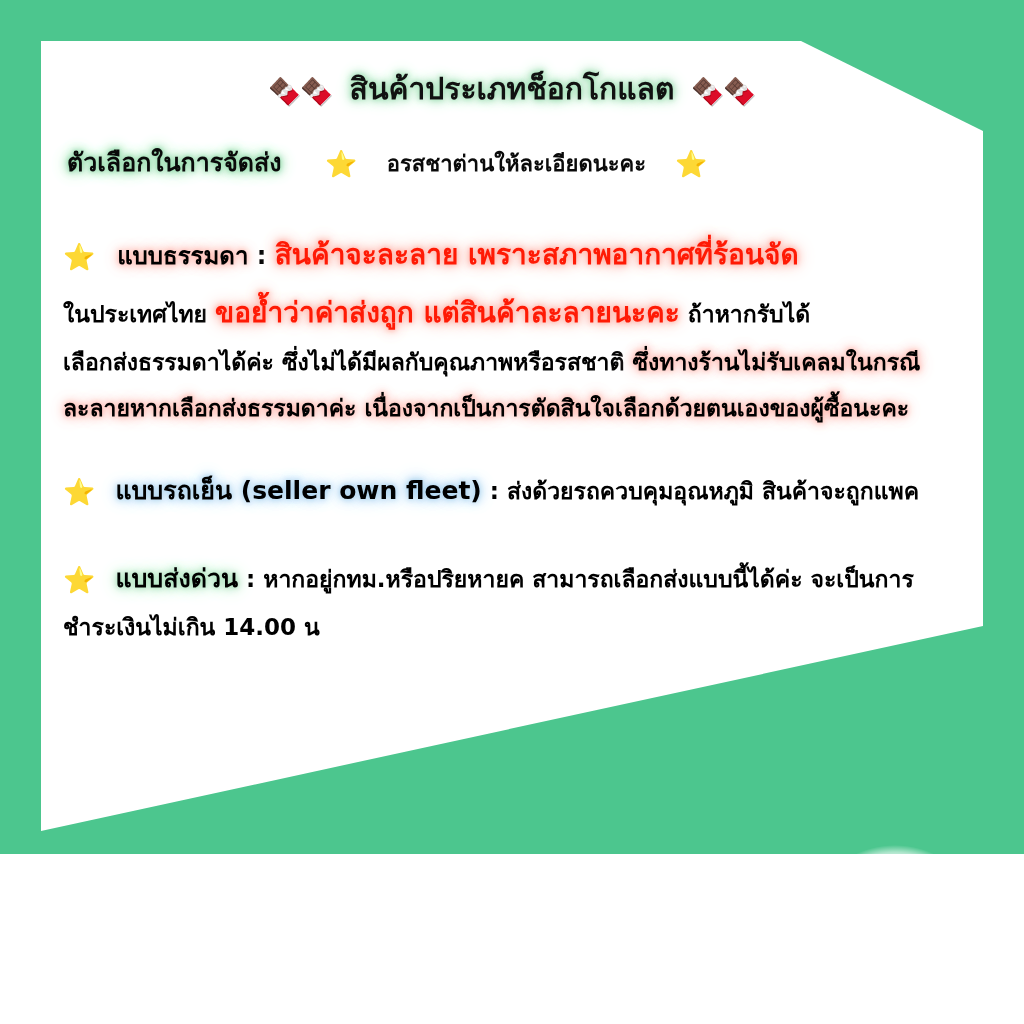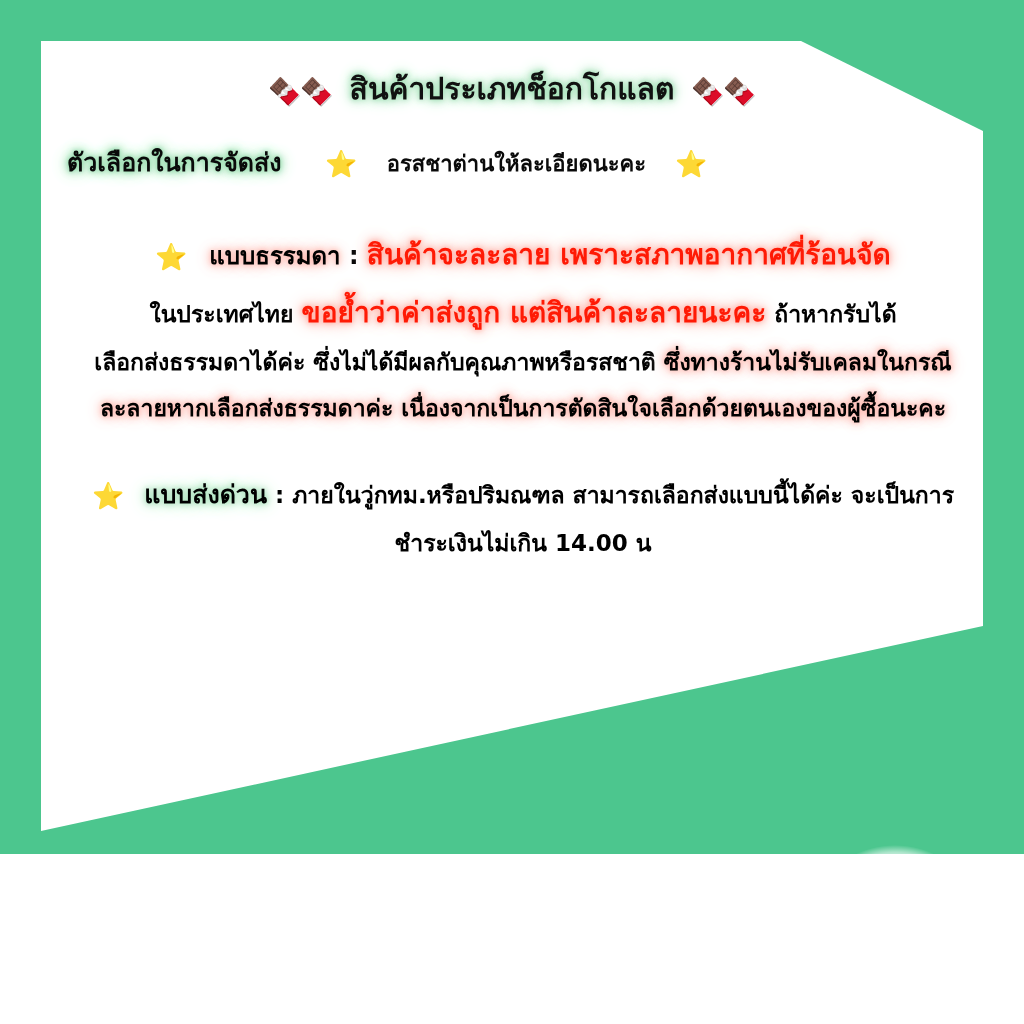--- a/index.html
+++ b/index.html
@@ -114,21 +114,21 @@
       0 0 24px #ffd8d2;
   }
   .halo-pink {
     text-shadow:
       0 0 5px #ffb6ad, 0 0 10px #ffb6ad, 0 0 16px #ffc9c2,
       0 0 24px #ffdcd7;
   }
   .gap { display: inline-block; width: 26px; }
   .gap-sm { display: inline-block; width: 12px; }
 
-  .block { margin-top: 36px; padding-left: 22px; text-align: center; }
+  .block { margin-top: 36px; padding-left: 22px; }
 
   .b-line {
     font-size: 23px;
     font-weight: 700;
     margin-bottom: 7px;
     white-space: nowrap;
   }
   .b-line.big {
     font-size: 28px;
   }
@@ -189,26 +189,30 @@
         </div>
         <div class="b-line" style="margin-top:10px;">
           <span>เลือกส่งธรรมดาได้ค่ะ  ซึ่งไม่ได้มีผลกับคุณภาพหรือรสชาติ </span><span class="halo-pink">ซึ่งทางร้านไม่รับเคลมในกรณี</span>
         </div>
         <div class="b-line" style="margin-top:10px;">
           <span class="halo-pink">ละลายหากเลือกส่งธรรมดาค่ะ  เนื่องจากเป็นการตัดสินใจเลือกด้วยตนเองของผู้ซื้อนะคะ</span>
         </div>
       </div>
 
       <div class="block" style="margin-top:44px;">
+        <div class="b-line">
+          <span class="star">⭐</span>
+          <span class="gap-sm"></span><span style="font-size:25px;" class="glow-blue">แบบรถเย็น (seller own fleet)</span><span> : ส่งด้วยรถควบคุมอุณหภูมิ  สินค้าจะถูกแพค</span>
+        </div>
       </div>
 
       <div class="block" style="margin-top:48px;">
         <div class="b-line">
           <span class="star">⭐</span>
-          <span class="gap-sm"></span><span style="font-size:25px;" class="glow-green">แบบส่งด่วน</span><span> : ภายในวู่กทม.หรือปริมณฑล  สามารถเลือกส่งแบบนี้ได้ค่ะ  จะเป็นการ</span>
+          <span class="gap-sm"></span><span style="font-size:25px;" class="glow-green">แบบส่งด่วน</span><span> : หากอยู่กทม.หรือปริยหายค  สามารถเลือกส่งแบบนี้ได้ค่ะ  จะเป็นการ</span>
         </div>
         <div class="b-line" style="margin-top:11px;">
           <span>ชำระเงินไม่เกิน 14.00 น</span>
         </div>
       </div>
 
     </div>
   </div>
 
   <div id="logo-wrap">

